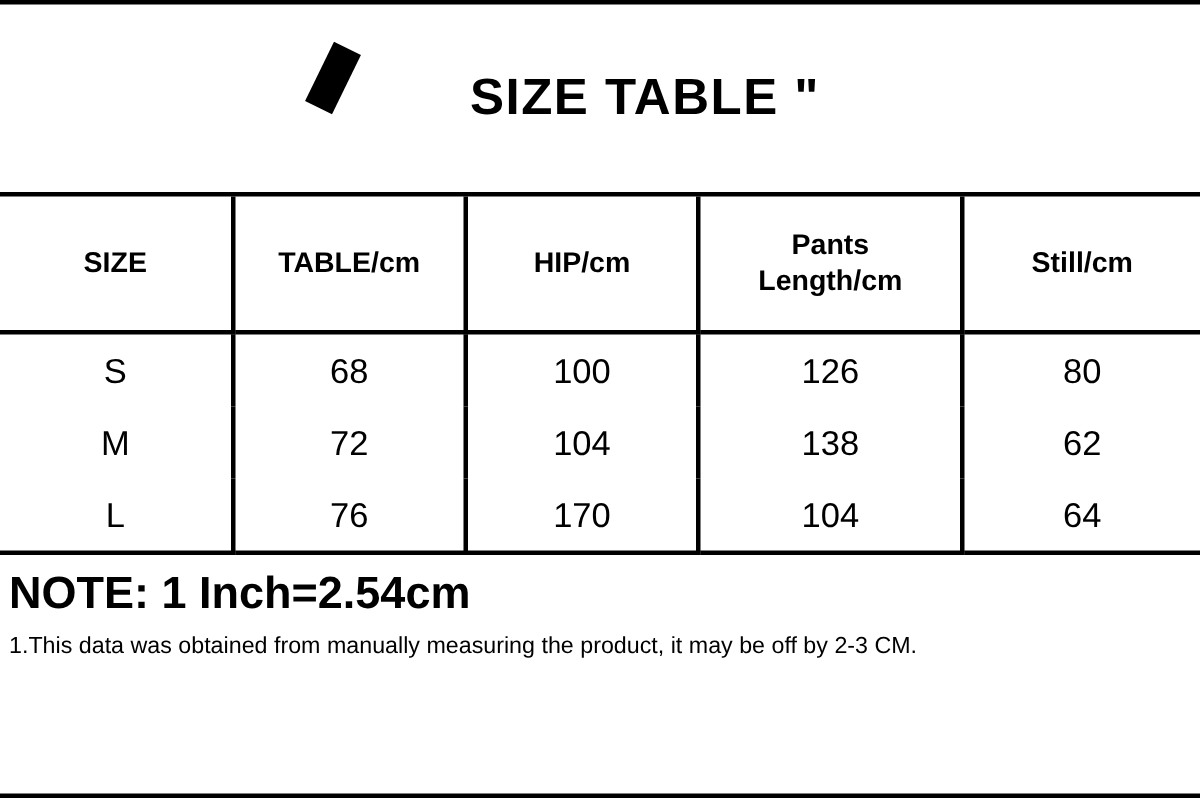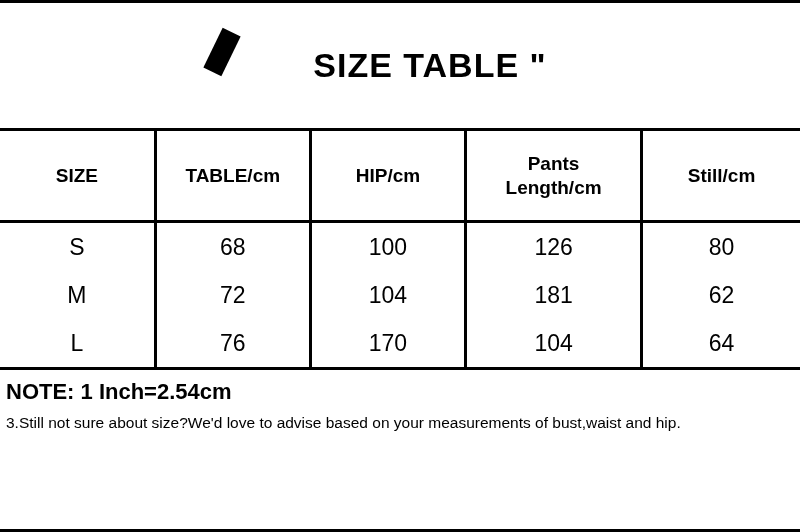--- a/index.html
+++ b/index.html
@@ -84,21 +84,21 @@
   .col-waist  { width: 19.4%; }
   .col-hip    { width: 19.4%; }
   .col-length { width: 22.0%; }
   .col-thigh  { width: 19.8%; }
 
   
   .notes {
     padding: 9px 6px 0 6px;
   }
   .note-head {
-    font-size: 22px;
+    font-size: 30px;
     font-weight: bold;
     margin: 0 0 6px 0;
     letter-spacing: 0px;
   }
   .note-line {
     font-size: 15.5px;
     line-height: 1.58;
     margin: 0;
     white-space: nowrap;
   }
@@ -146,31 +146,31 @@
         <td>S</td>
         <td>68</td>
         <td>100</td>
         <td>126</td>
         <td>80</td>
       </tr>
       <tr>
         <td>M</td>
         <td>72</td>
         <td>104</td>
-        <td>181</td>
+        <td>138</td>
         <td>62</td>
       </tr>
       <tr>
         <td>L</td>
         <td>76</td>
         <td>170</td>
         <td>104</td>
         <td>64</td>
       </tr>
     </tbody>
   </table>
 
   <div class="notes">
     <p class="note-head">NOTE: 1 Inch=2.54cm</p>
-    <p class="note-line">3.Still not sure about size?We'd love to advise based on your measurements of bust,waist and hip.</p>
+    <p class="note-line">1.This data was obtained from manually measuring the product, it may be off by 2-3 CM.</p>
   </div>
 
 </div>
 
 </body></html>

